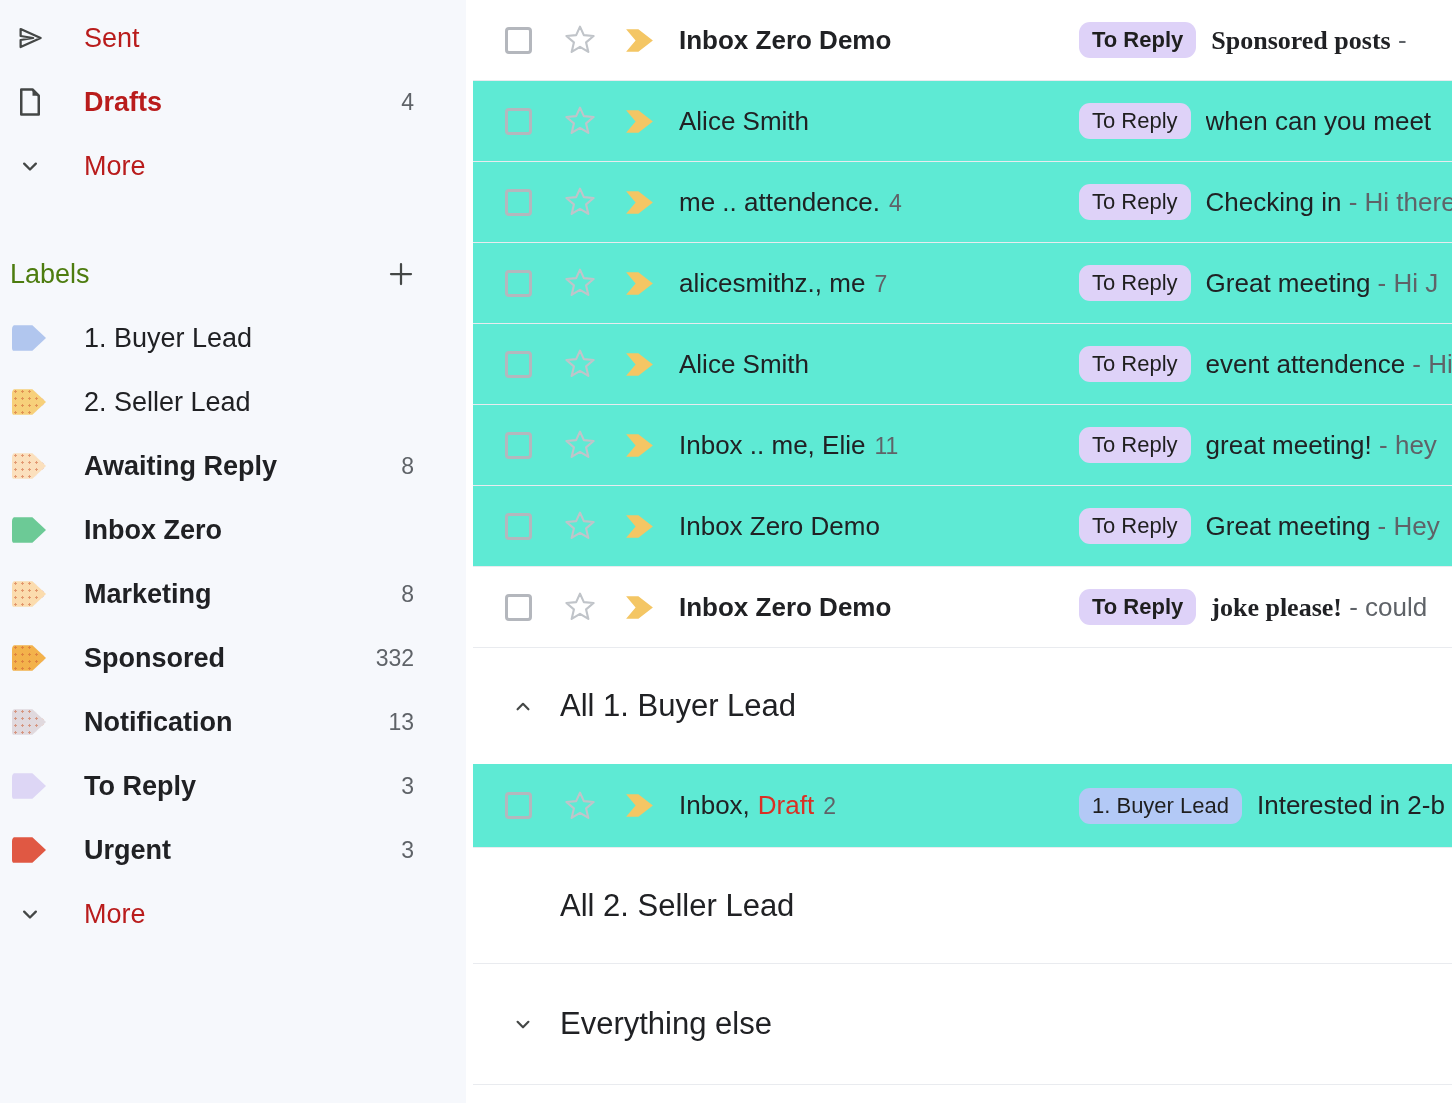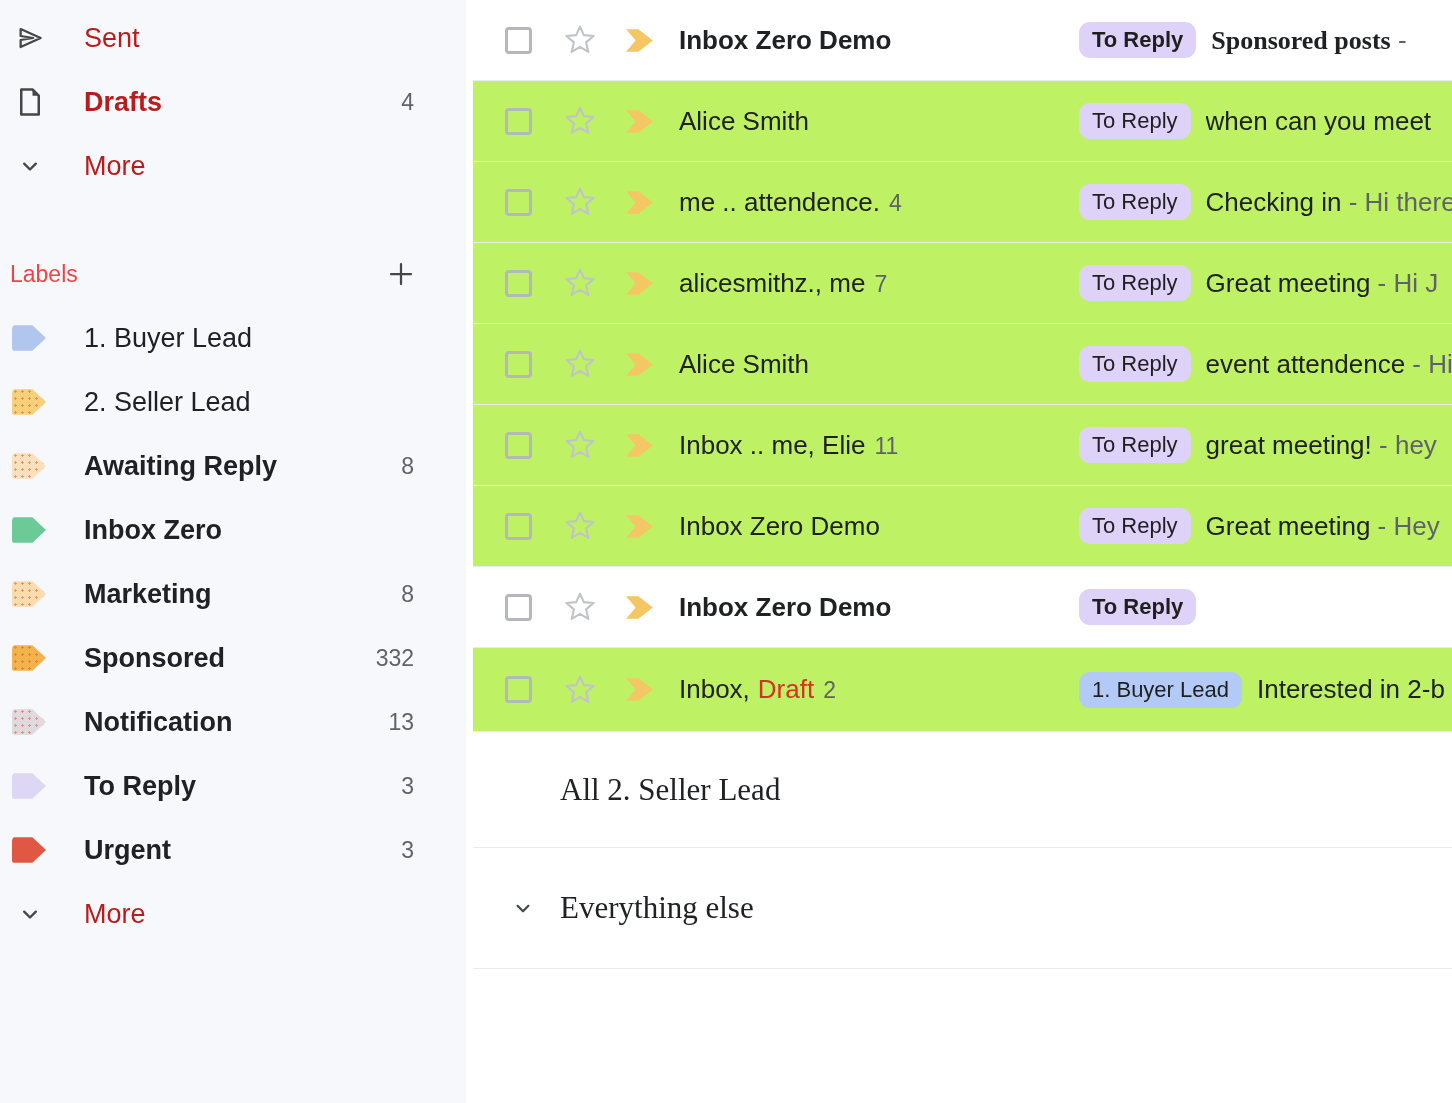--- a/index.html
+++ b/index.html
@@ -7,51 +7,51 @@
   .app { width:1452px; height:1103px; display:flex; font-family:"Liberation Sans", sans-serif; color:#202124; }
 
   
   .sidebar { width:466px; flex-shrink:0; background:#f6f8fc; padding-top:6px; }
   .nav-item { height:64px; display:flex; align-items:center; padding:0 52px 0 14px; cursor:pointer; }
   .nav-icon { width:32px; height:32px; margin-right:38px; display:flex; align-items:center; justify-content:center; flex-shrink:0; }
   .nav-label { font-size:27px; color:#b91c1c; }
   .bold { font-weight:700; }
   .count { margin-left:auto; font-size:23px; color:#5f6368; }
   .labels-header { height:64px; display:flex; align-items:center; padding:0 50px 0 10px; margin-top:44px; }
-  .labels-title { font-size:23px; color:#ef4444; }
+  .labels-title { font-size:27px; color:#4d7c0f; }
   .plus-btn { margin-left:auto; width:30px; height:30px; cursor:pointer; }
   .label-item { height:64px; display:flex; align-items:center; padding:0 52px 0 12px; cursor:pointer; }
   .tag { width:34px; height:29px; margin-right:38px; flex-shrink:0;
          clip-path:polygon(0 6%, 60% 6%, 100% 50%, 60% 94%, 0 94%); border-radius:5px; }
   .tag.dotted { background-image:radial-gradient(rgba(205,92,50,.55) 20%, transparent 24%); background-size:7px 7px; }
   .label-name { font-size:27px; color:#202124; white-space:nowrap; }
 
   
   .main { flex:1; min-width:0; background:#fff; padding-left:7px; }
-  .row { height:81px; display:flex; align-items:center; background:#bef264;
+  .row { height:81px; display:flex; align-items:center; background:#5eead4;
          border-bottom:1px solid #e9ebef; padding-left:32px; cursor:pointer; }
   .row.unread { background:#fff; }
   .row.tall { height:84px;justify-content:space-between; }
   .cb { width:27px; height:27px; border:3px solid #b4b7bd; border-radius:4px; flex-shrink:0; }
   .star { margin-left:31px; width:34px; height:34px; flex-shrink:0; }
   .imp { margin-left:28px; width:29px; height:25px; flex-shrink:0; }
   .sender { margin-left:25px; width:400px; flex-shrink:0; font-size:26px; color:#202124;
             white-space:nowrap; overflow:hidden; display:flex; align-items:baseline; }
   .row.unread .sender { font-weight:700; }
   .tcount { margin-left:9px; font-size:23px; color:#5f6368; font-weight:400; }
   .draft-red { color:#d93025; margin-left:8px; }
   .chip { flex-shrink:0; font-size:22px; color:#1f1f1f; padding:5px 13px; border-radius:11px;
           margin-right:15px; white-space:nowrap; }
   .row.unread .chip { font-weight:700; }
   .subjwrap { flex:1; min-width:0; overflow:hidden; white-space:nowrap; font-size:26px; color:#202124; }
   .row.unread .subj { font-weight:700;font-family:Liberation Serif, serif; }
   .sep, .snip { color:#5f6368; white-space:pre; }
 
   .section { height:116px; display:flex; align-items:center; padding-left:37px; background:#fff; }
-  .section.bordered { border-bottom:1px solid #e9ebef;font-family:Liberation Serif, serif; }
+  .section.bordered { border-bottom:1px solid #e9ebef; }
   .section.taller { height:121px; }
   .sec-chev { width:26px; height:26px; margin-right:24px; flex-shrink:0; }
   .sec-chev.hidden { visibility:hidden; }
   .sec-title { font-size:31px; color:#202124; white-space:nowrap; }
 
   svg { display:block; }
 </style>
 </head>
 <body>
 
@@ -307,22 +307,31 @@
       <span class="imp">
           <svg width="29" height="25" viewBox="0 0 26 22">
             <polygon points="1,1 12,1 25,11 12,21 1,21 9.5,11" fill="#f4c664"></polygon>
           </svg>
         </span>
       <span class="sender">
           <span>Inbox Zero Demo</span>
           <span class="tcount"></span>
         </span>
       <span class="chip" style="background-color: rgb(222, 210, 248);">To Reply</span>
-    </div>
-
+      <span class="subjwrap"><span class="subj">joke please!</span><span class="sep"> - </span><span class="snip">could</span></span>
+    </div>
+
+    <div class="section">
+      <span class="sec-chev">
+          <svg width="26" height="26" viewBox="0 0 24 24">
+            <path d="M7 15 l5-5 5 5" fill="none" stroke="#444746" stroke-width="2" stroke-linecap="round" stroke-linejoin="round"></path>
+          </svg>
+        </span>
+      <span class="sec-title">All 1. Buyer Lead</span>
+    </div>
 
     <div class="row tall">
       <span class="cb"></span>
       <span class="star">
           <svg width="34" height="34" viewBox="0 0 24 24">
             <path d="M12 2.6 L14.7 8.6 L21.6 9.2 L16.3 13.7 L17.9 20.4 L12 16.8 L6.1 20.4 L7.7 13.7 L2.4 9.2 L9.3 8.6 Z" fill="none" stroke="#c0c4c9" stroke-width="1.5" stroke-linejoin="round"></path>
           </svg>
         </span>
       <span class="imp">
           <svg width="29" height="25" viewBox="0 0 26 22">

